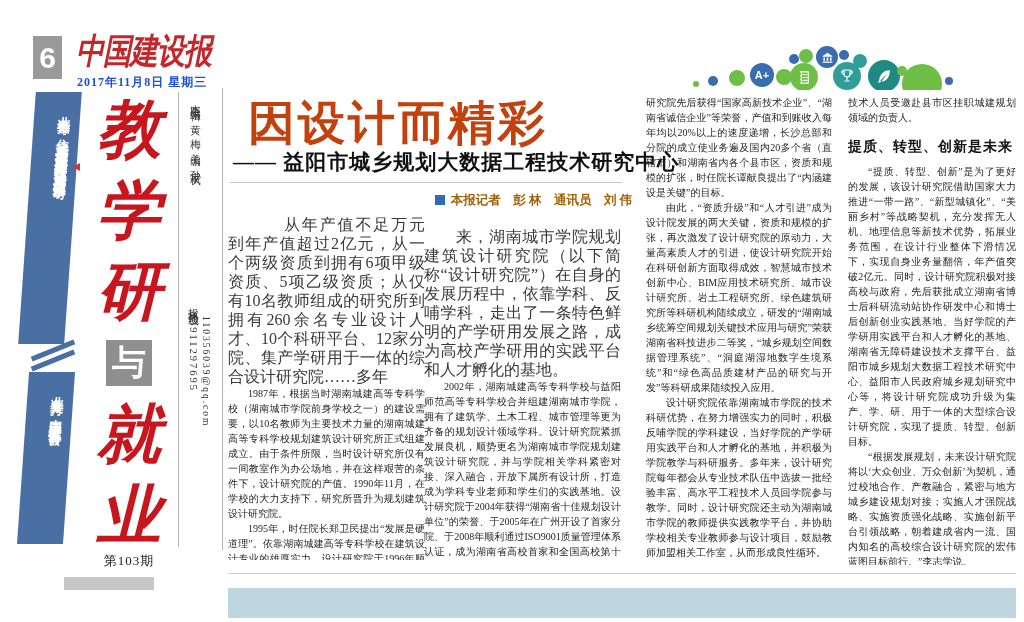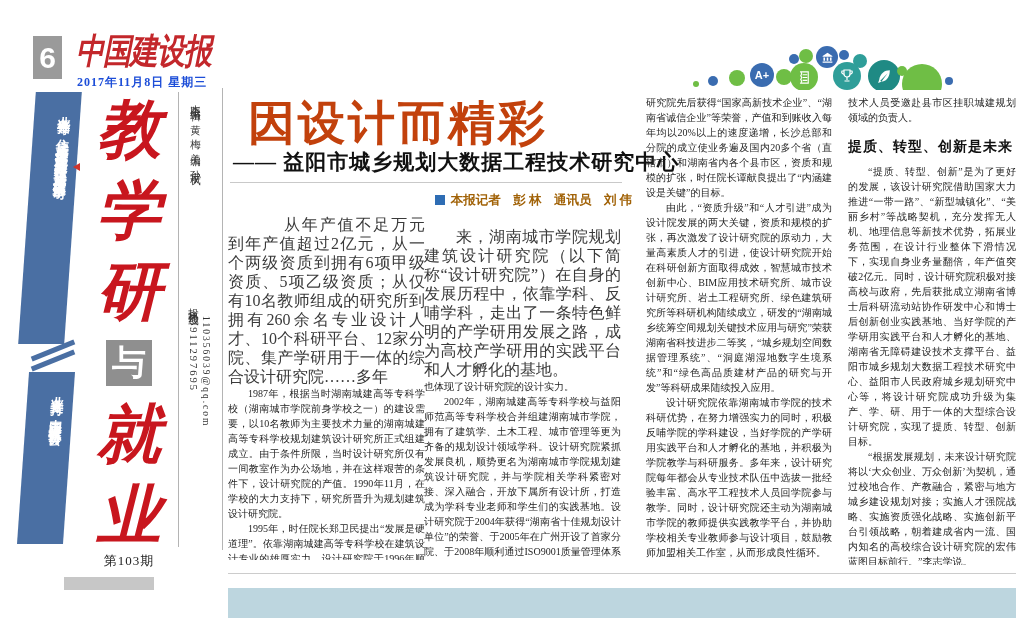--- a/index.html
+++ b/index.html
@@ -118,21 +118,20 @@
     <span class="sq"></span><span>本报记者　彭 林　通讯员　刘 伟</span>
   </div>
 
   <div class="abs col" id="col1">
       <p class="lede lede-first">从年产值不足万元到年产值超过2亿元，从一个两级资质到拥有6项甲级资质、5项乙级资质；从仅有10名教师组成的研究所到拥有260余名专业设计人才、10个科研平台、12家分院、集产学研用于一体的综合设计研究院……多年</p>
       <p>1987年，根据当时湖南城建高等专科学校（湖南城市学院前身学校之一）的建设需要，以10名教师为主要技术力量的湖南城建高等专科学校规划建筑设计研究所正式组建成立。由于条件所限，当时设计研究所仅有一间教室作为办公场地，并在这样艰苦的条件下，设计研究院的产值。1990年11月，在学校的大力支持下，研究所晋升为规划建筑设计研究院。</p>
       <p>1995年，时任院长郑卫民提出“发展是硬道理”。依靠湖南城建高等专科学校在建筑设计专业的雄厚实力，设计研究院于1996年顺利通过TQC（Total Quality Control 全面质量管理）的达标验收，并于1997年获得全国城市规划行业“新技术应用先进集体”的荣誉，提升了设计研究院的社会知名度，同时，</p>
     </div>
   <div class="abs col" id="col2">
       <p class="lede">来，湖南城市学院规划建筑设计研究院（以下简称“设计研究院”）在自身的发展历程中，依靠学科、反哺学科，走出了一条特色鲜明的产学研用发展之路，成为高校产学研用的实践平台和人才孵化的基地。</p>
-      <p class="cont">也体现了设计研究院的设计实力。</p>
       <p>2002年，湖南城建高等专科学校与益阳师范高等专科学校合并组建湖南城市学院，拥有了建筑学、土木工程、城市管理等更为齐备的规划设计领域学科。设计研究院紧抓发展良机，顺势更名为湖南城市学院规划建筑设计研究院，并与学院相关学科紧密对接、深入融合，开放下属所有设计所，打造成为学科专业老师和学生们的实践基地。设计研究院于2004年获得“湖南省十佳规划设计单位”的荣誉、于2005年在广州开设了首家分院、于2008年顺利通过ISO9001质量管理体系认证，成为湖南省高校首家和全国高校第十家规划甲级设计院。此后，设计研究院的产值、业务范围在新的环境、新的时期不断提升和扩大。</p>
     </div>
   <div class="abs col" id="col3">
       <p class="cont">研究院先后获得“国家高新技术企业”、“湖南省诚信企业”等荣誉，产值和到账收入每年均以20%以上的速度递增，长沙总部和分院的成立使业务遍及国内20多个省（直辖市）和湖南省内各个县市区，资质和规模的扩张，时任院长谭献良提出了“内涵建设是关键”的目标。</p>
       <p>由此，“资质升级”和“人才引进”成为设计院发展的两大关键，资质和规模的扩张，再次激发了设计研究院的原动力，大量高素质人才的引进，使设计研究院开始在科研创新方面取得成效，智慧城市技术创新中心、BIM应用技术研究所、城市设计研究所、岩土工程研究所、绿色建筑研究所等科研机构陆续成立，研发的“湖南城乡统筹空间规划关键技术应用与研究”荣获湖南省科技进步二等奖，“城乡规划空间数据管理系统”、“洞庭湖湿地数字生境系统”和“绿色高品质建材产品的研究与开发”等科研成果陆续投入应用。</p>
       <p>设计研究院依靠湖南城市学院的技术科研优势，在努力增强实力的同时，积极反哺学院的学科建设，当好学院的产学研用实践平台和人才孵化的基地，并积极为学院教学与科研服务。多年来，设计研究院每年都会从专业技术队伍中选拔一批经验丰富、高水平工程技术人员回学院参与教学。同时，设计研究院还主动为湖南城市学院的教师提供实践教学平台，并协助学校相关专业教师参与设计项目，鼓励教师加盟相关工作室，从而形成良性循环。</p>
     </div>
   <div class="abs col" id="col4">
       <p class="cont">技术人员受邀赴县市区挂职城建规划领域的负责人。</p>
       <h3 class="ctr">提质、转型、创新是未来</h3>

